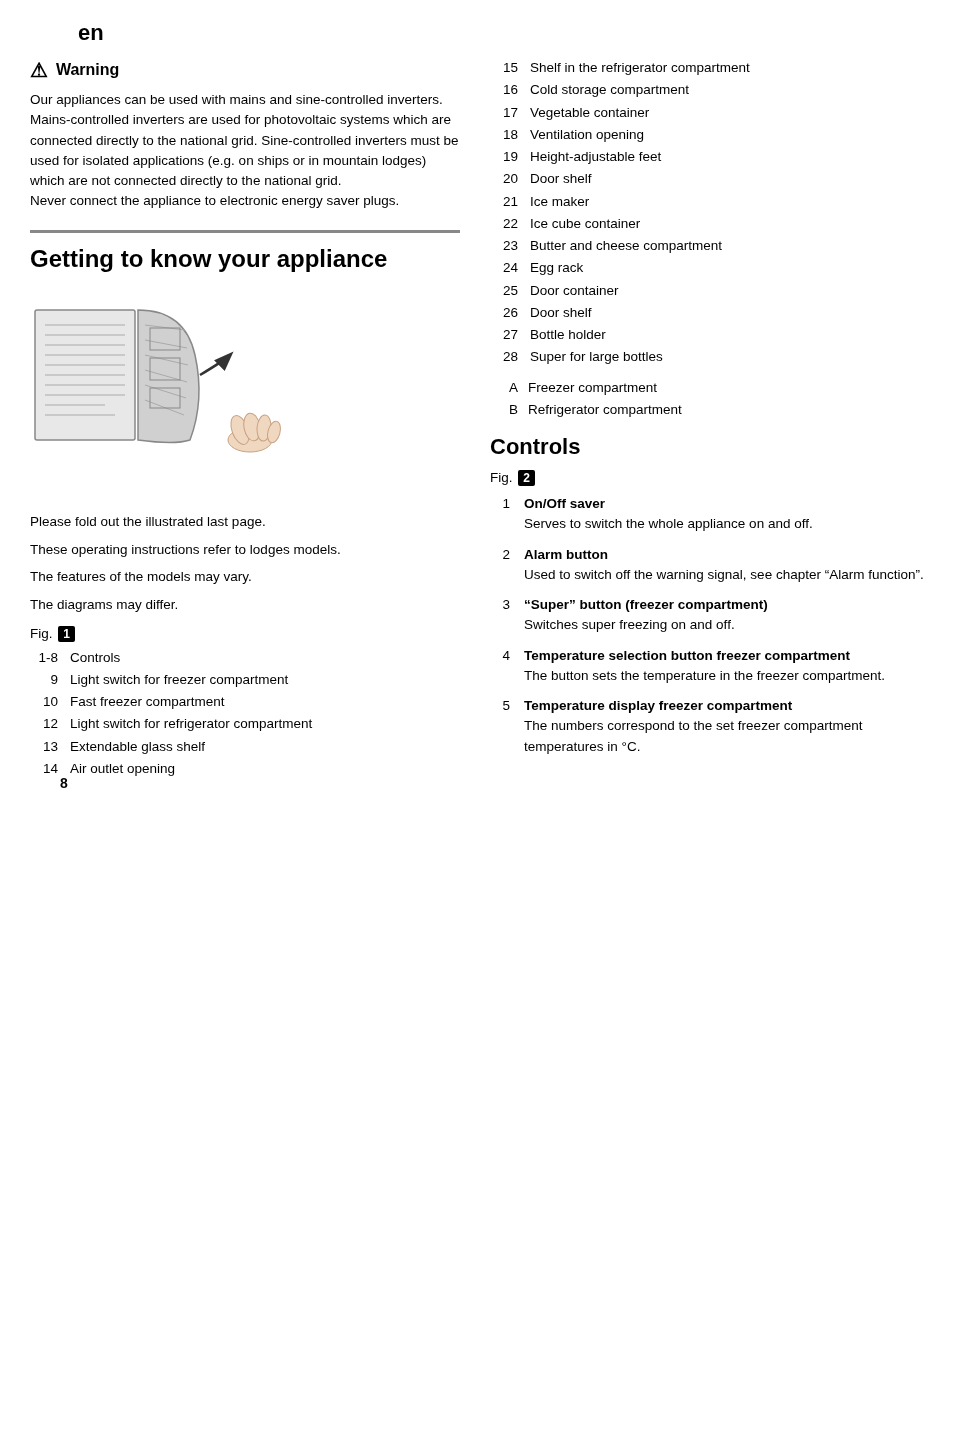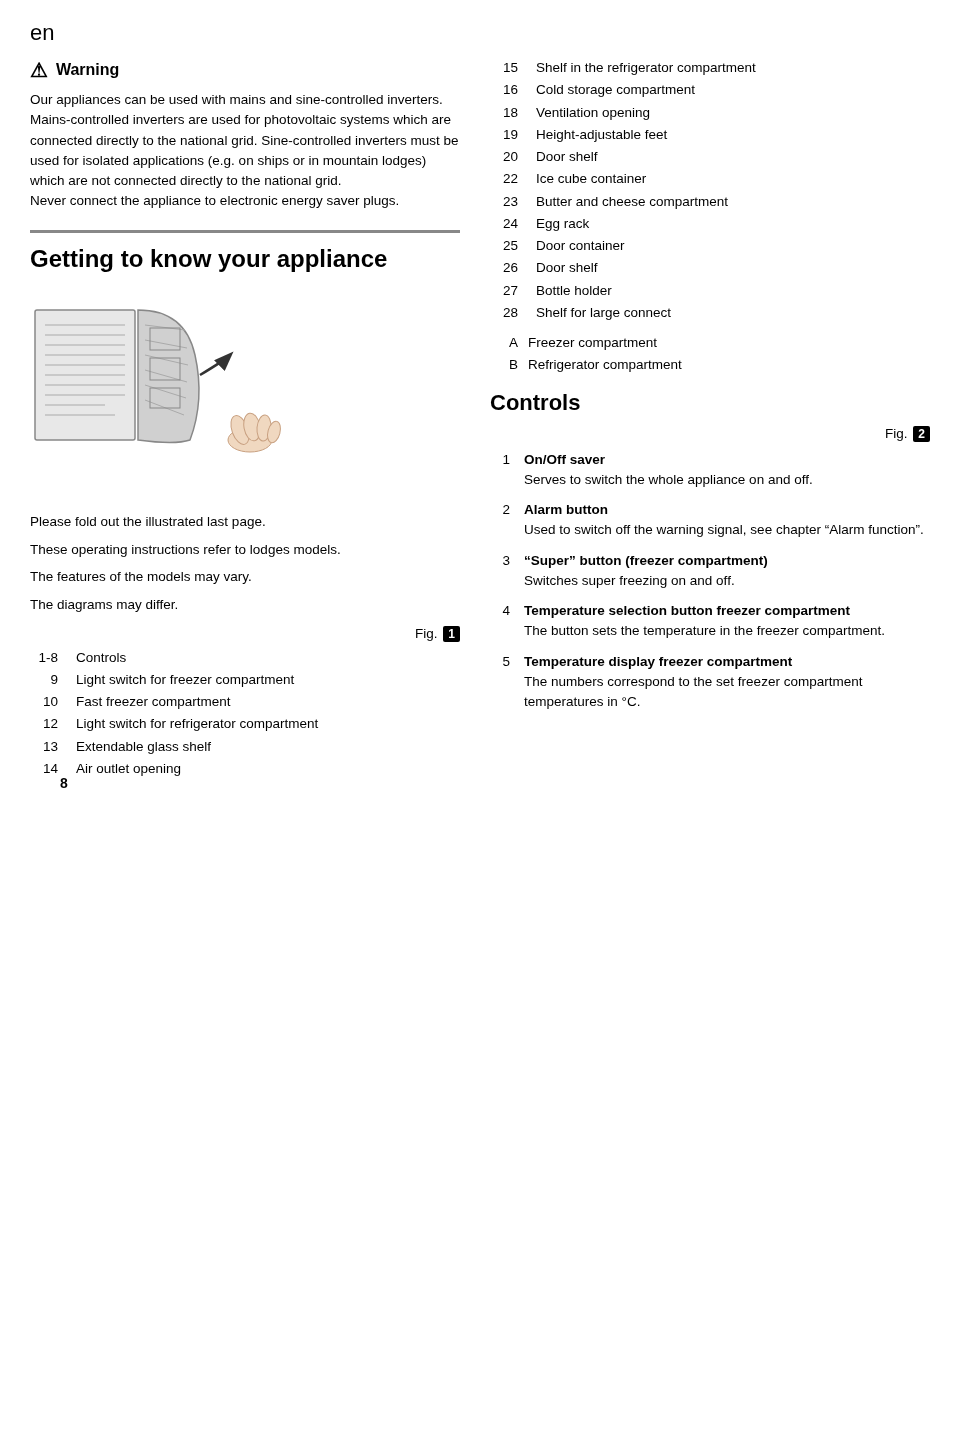--- a/index.html
+++ b/index.html
@@ -7,22 +7,23 @@
       background: #fff;
       font-family: Arial, Helvetica, sans-serif;
       font-size: 14px;
       color: #000;
       width: 960px;
       min-height: 1450px;
       padding: 20px 30px;
     }
     .lang-header {
       font-size: 22px;
-      font-weight: normal;
+      font-weight: bold;
       margin-bottom: 12px;
+      margin-left: 48px;
     }
     .two-col {
       display: flex;
       gap: 30px;
     }
     .left-col {
       width: 430px;
       flex-shrink: 0;
     }
     .right-col {
@@ -66,39 +67,38 @@
       justify-content: center;
     }
     .caption-text {
       font-size: 13.5px;
       line-height: 1.6;
       margin-bottom: 6px;
     }
     .fig-label {
       font-size: 13.5px;
       margin: 10px 0 6px 0;
-      text-align: right;
     }
     .fig-num {
       display: inline-block;
       background: #000;
       color: #fff;
       font-size: 12px;
       font-weight: bold;
       padding: 1px 5px;
       border-radius: 2px;
       margin-left: 2px;
     }
     .numbered-list {
       list-style: none;
       padding: 0;
     }
     .numbered-list li {
       display: flex;
-      gap: 18px;
+      gap: 12px;
       font-size: 13.5px;
       line-height: 1.5;
       margin-bottom: 2px;
     }
     .num {
       min-width: 28px;
       text-align: right;
       flex-shrink: 0;
     }
     .item-text {
@@ -268,32 +268,40 @@
     <ul class="numbered-list">
       <li>
         <span class="num">15</span>
         <span class="item-text">Shelf in the refrigerator compartment</span>
       </li>
       <li>
         <span class="num">16</span>
         <span class="item-text">Cold storage compartment</span>
       </li>
       <li>
+        <span class="num">17</span>
+        <span class="item-text">Vegetable container</span>
+      </li>
+      <li>
         <span class="num">18</span>
         <span class="item-text">Ventilation opening</span>
       </li>
       <li>
         <span class="num">19</span>
         <span class="item-text">Height-adjustable feet</span>
       </li>
       <li>
         <span class="num">20</span>
         <span class="item-text">Door shelf</span>
       </li>
       <li>
+        <span class="num">21</span>
+        <span class="item-text">Ice maker</span>
+      </li>
+      <li>
         <span class="num">22</span>
         <span class="item-text">Ice cube container</span>
       </li>
       <li>
         <span class="num">23</span>
         <span class="item-text">Butter and cheese compartment</span>
       </li>
       <li>
         <span class="num">24</span>
         <span class="item-text">Egg rack</span>
@@ -305,21 +313,21 @@
       <li>
         <span class="num">26</span>
         <span class="item-text">Door shelf</span>
       </li>
       <li>
         <span class="num">27</span>
         <span class="item-text">Bottle holder</span>
       </li>
       <li>
         <span class="num">28</span>
-        <span class="item-text">Shelf for large connect</span>
+        <span class="item-text">Super for large bottles</span>
       </li>
     </ul>
 
     <ul class="alpha-list">
       <li>
         <span class="num">A</span>
         <span class="item-text">Freezer compartment</span>
       </li>
       <li>
         <span class="num">B</span>

